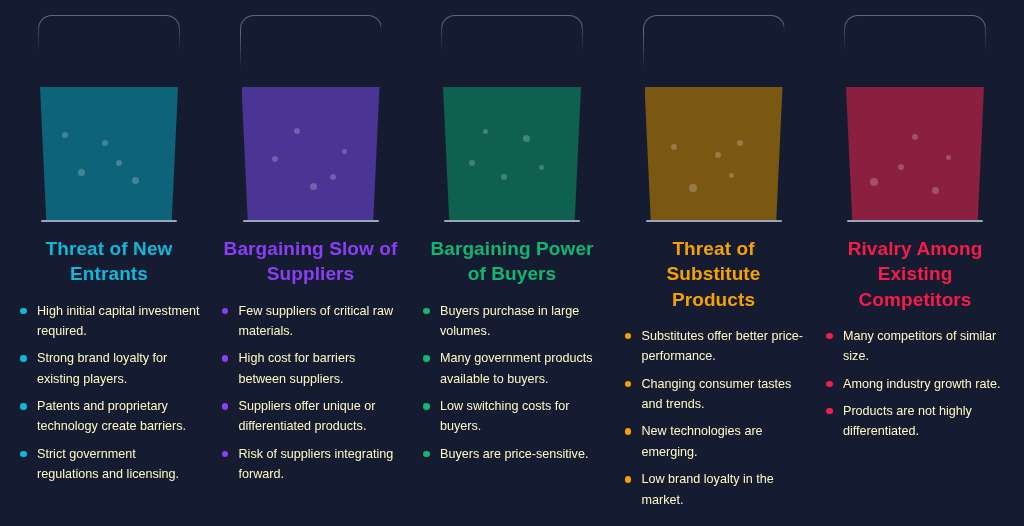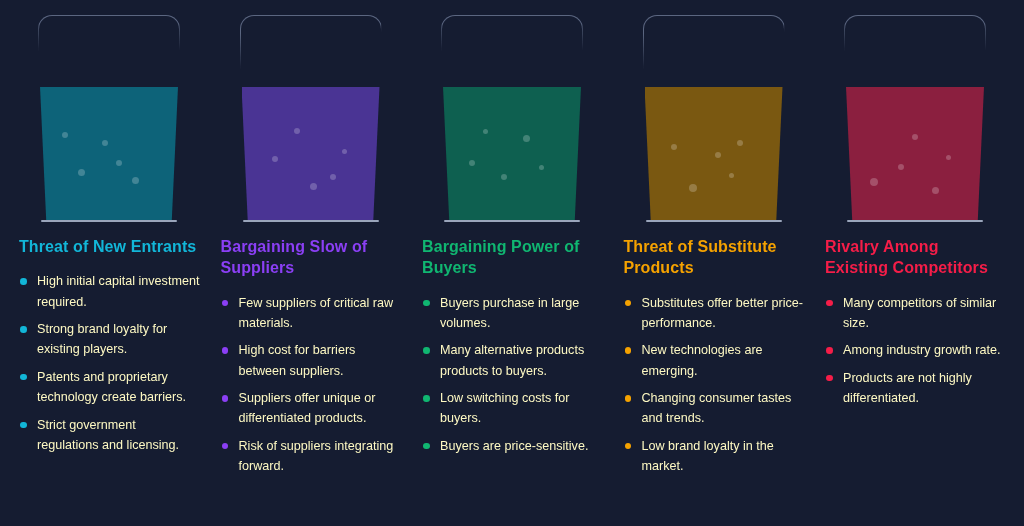--- a/index.html
+++ b/index.html
@@ -84,23 +84,24 @@
   }
   .bubble {
     position: absolute;
     border-radius: 50%;
     background: rgba(255,255,255,0.22);
   }
 
   
   .force-title {
     margin: 8px 0 0 0;
-    font-size: 16px;
+    font-size: 19px;
     font-weight: bold;
     line-height: 1.33;
+    text-align: center;
     letter-spacing: 0.1px;
     width: 180px;
   }
 
   
   .force-list {
     list-style: none;
     margin: 14px 0 0 0;
     padding: 0;
     width: 182px;
@@ -181,21 +182,21 @@
             <span class="bubble" style="left: 96px; bottom: 50px; width: 5px; height: 5px;"></span>
             <span class="bubble" style="left: 40px; bottom: 86px; width: 5px; height: 5px;"></span>
           </div>
           <div class="glass-body" style="border-color: rgb(91, 102, 128);"></div>
           <div class="glass-base" style="background: rgb(154, 165, 187);"></div>
         </div>
       </div>
       <div class="force-title" style="color: rgb(16, 182, 113);">Bargaining Power of Buyers</div>
       <ul class="force-list">
         <li><span class="dot" style="background: rgb(16, 182, 113);"></span><span>Buyers purchase in large volumes.</span></li>
-        <li><span class="dot" style="background: rgb(16, 182, 113);"></span><span>Many alternative products products to buyers.</span></li>
+        <li><span class="dot" style="background: rgb(16, 182, 113);"></span><span>Many government products available to buyers.</span></li>
         <li><span class="dot" style="background: rgb(16, 182, 113);"></span><span>Low switching costs for buyers.</span></li>
         <li><span class="dot" style="background: rgb(16, 182, 113);"></span><span>Buyers are price-sensitive.</span></li>
       </ul>
     </div>
     <div class="force-col c4">
       <div class="glass-wrap">
         <div class="glass">
           <div class="glass-liquid" style="background: rgb(122, 88, 17); height: 133.25px;">
             <span class="bubble" style="left: 44px; bottom: 28px; width: 8px; height: 8px;"></span>
             <span class="bubble" style="left: 70px; bottom: 62px; width: 6px; height: 6px;"></span>
@@ -203,22 +204,22 @@
             <span class="bubble" style="left: 26px; bottom: 70px; width: 6px; height: 6px;"></span>
             <span class="bubble" style="left: 84px; bottom: 42px; width: 5px; height: 5px;"></span>
           </div>
           <div class="glass-body" style="border-color: rgb(91, 102, 128);"></div>
           <div class="glass-base" style="background: rgb(154, 165, 187);"></div>
         </div>
       </div>
       <div class="force-title" style="color: rgb(245, 162, 0);">Threat of Substitute Products</div>
       <ul class="force-list">
         <li><span class="dot" style="background: rgb(245, 162, 0);"></span><span>Substitutes offer better price-performance.</span></li>
+        <li><span class="dot" style="background: rgb(245, 162, 0);"></span><span>Changing consumer tastes and trends.</span></li>
         <li><span class="dot" style="background: rgb(245, 162, 0);"></span><span>New technologies are emerging.</span></li>
-        <li><span class="dot" style="background: rgb(245, 162, 0);"></span><span>Changing consumer tastes and trends.</span></li>
         <li><span class="dot" style="background: rgb(245, 162, 0);"></span><span>Low brand loyalty in the market.</span></li>
       </ul>
     </div>
     <div class="force-col c5">
       <div class="glass-wrap">
         <div class="glass">
           <div class="glass-liquid" style="background: rgb(139, 31, 63); height: 133.25px;">
             <span class="bubble" style="left: 24px; bottom: 34px; width: 8px; height: 8px;"></span>
             <span class="bubble" style="left: 52px; bottom: 50px; width: 6px; height: 6px;"></span>
             <span class="bubble" style="left: 86px; bottom: 26px; width: 7px; height: 7px;"></span>

